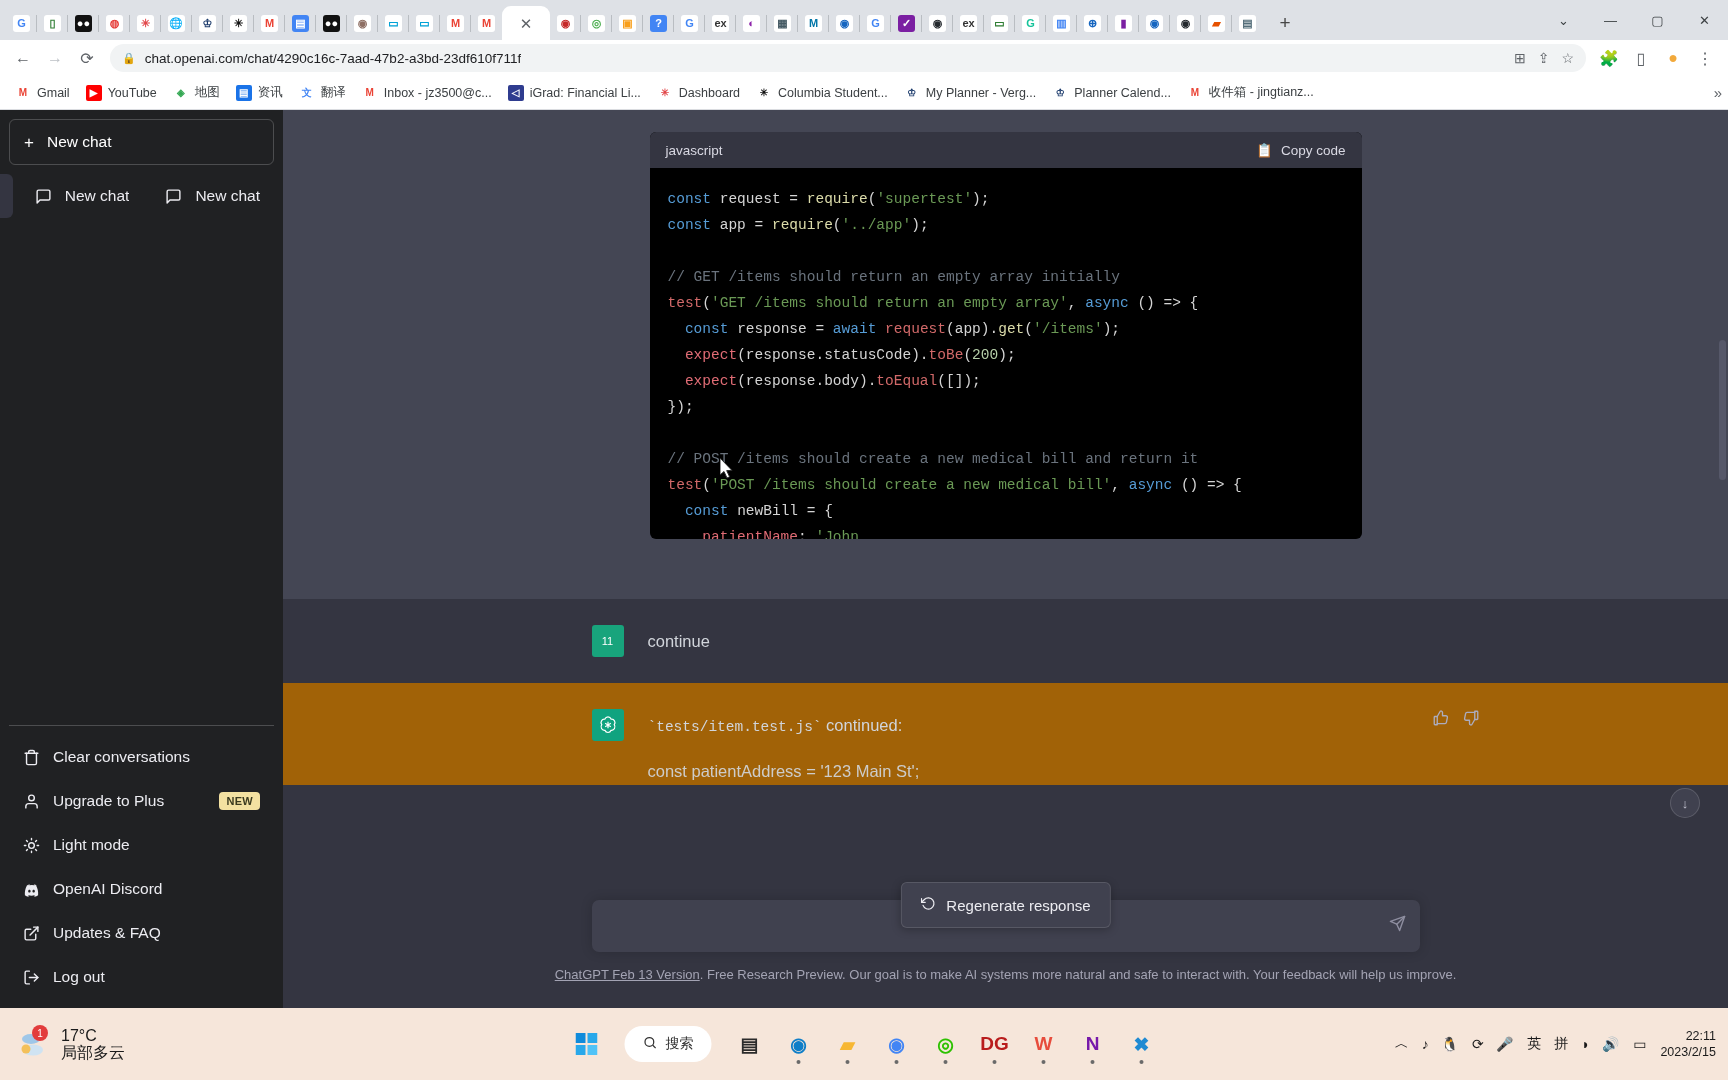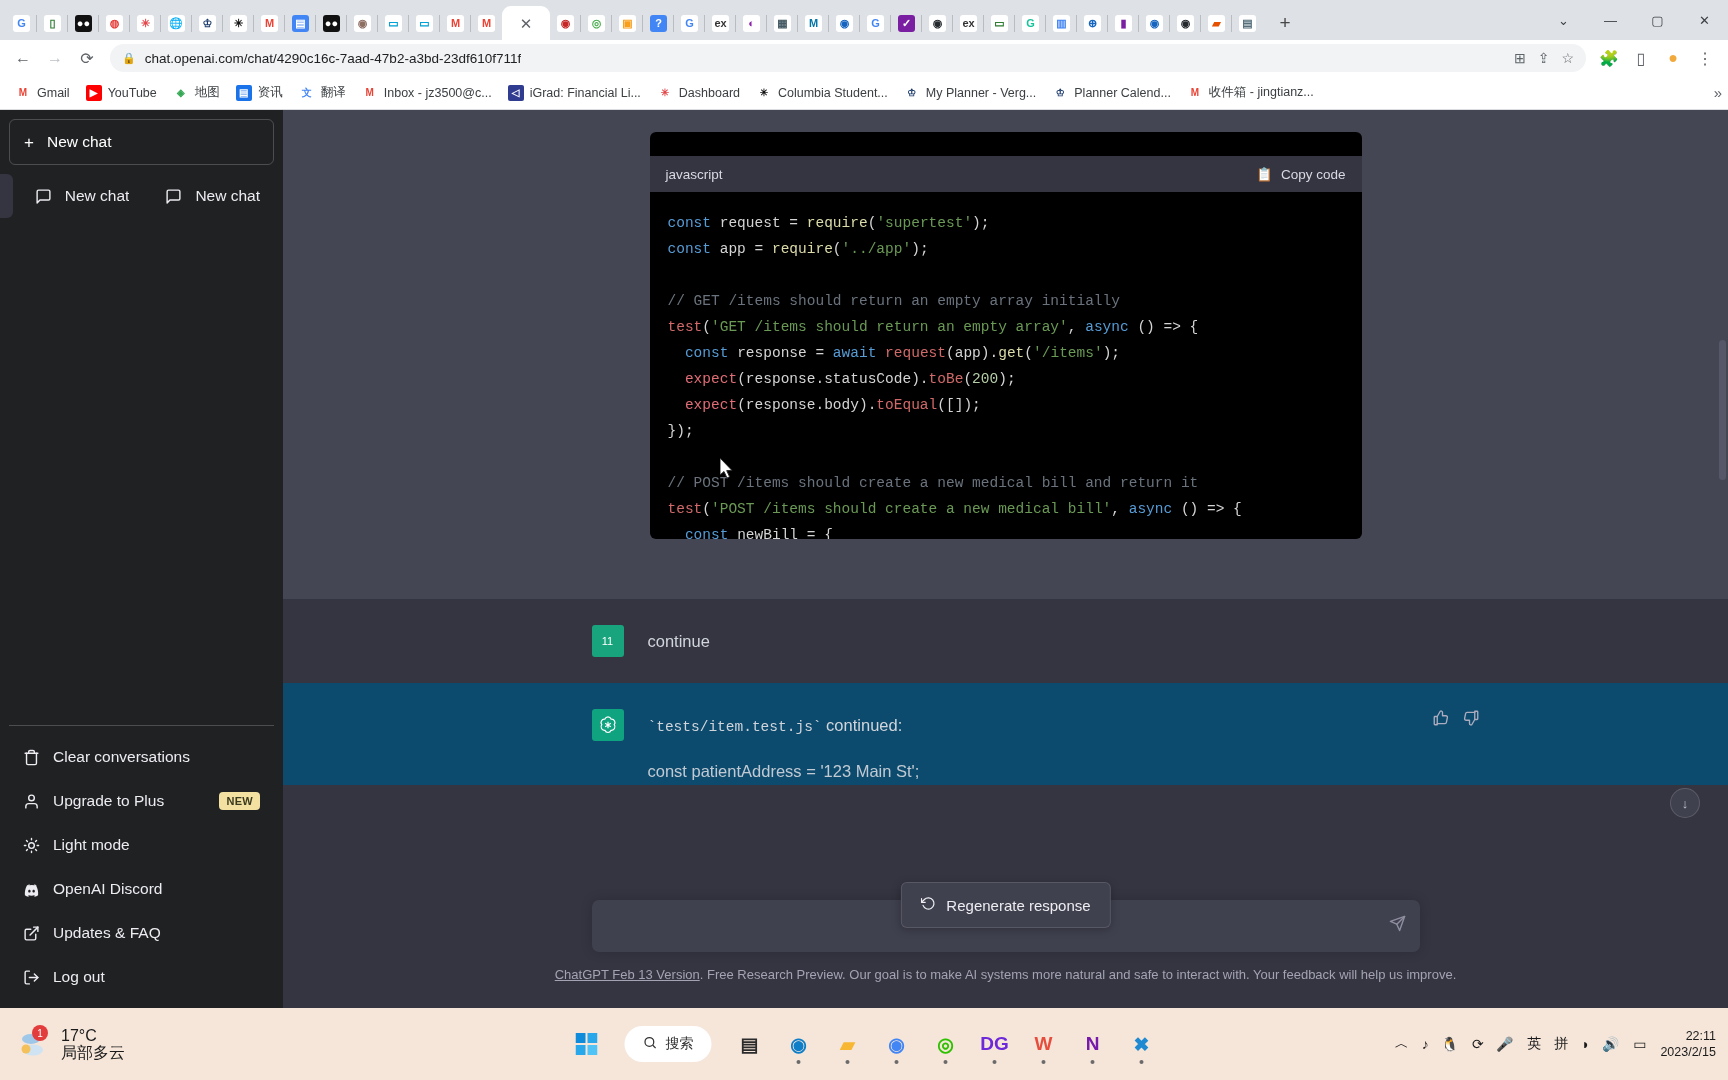--- a/index.html
+++ b/index.html
@@ -138,41 +138,41 @@
 
   .msg-assistant-top { background: #444654; padding: 0; }
   .codeblock-wrap { padding: 22px 0 0 0; }
   .codeblock {
     width: 712px; margin: 0 auto; border-radius: 6px; overflow: hidden;
     background: #000; position: relative;
   }
   .code-head {
     background: #343541; height: 36px; display: flex; align-items: center;
     justify-content: space-between; padding: 0 16px;
-    color: #d9d9e3; font-size: 13.5px; margin-top: 24px;
+    color: #d9d9e3; font-size: 13.5px;
   }
   .copy { display: flex; align-items: center; gap: 8px; font-size: 13.5px; }
   .code-body {
     padding: 18px 18px 14px 18px;
     font-family: "Liberation Mono", "DejaVu Sans Mono", monospace;
     font-size: 14.5px; line-height: 26px; color: #d4d4d4;
     white-space: pre;
   }
   .c-kw  { color: #569cd6; }
   .c-fn  { color: #dcdcaa; }
   .c-str { color: #6a9955; }
   .c-cmt { color: #6a737d; }
   .c-num { color: #b5cea8; }
   .c-red { color: #e06c75; }
   .c-pnk { color: #d16969; }
   .c-plain { color: #d4d4d4; }
 
   .row { display: flex; padding: 26px 0; }
   .row-user { background: #343541; }
-  .row-assistant { background: #0c4a6e; }
+  .row-assistant { background: #a16207; }
   .row-inner { width: 828px; margin: 0 auto; display: flex; gap: 24px; position: relative; }
   .avatar {
     width: 32px; height: 32px; border-radius: 3px; flex: none;
     display: flex; align-items: center; justify-content: center;
     font-size: 11px; color: #fff;
   }
   .avatar.user { background: #18a47c; }
   .avatar.bot  { background: #10a37f; }
   .msg-text { color: #d1d5db; font-size: 16.5px; line-height: 28px; padding-top: 2px; }
   .msg-text code {
@@ -737,21 +737,21 @@
         </div>
         <div class="tb-app">
           <span style="font-size:19px;font-weight:bold;color:#4285f4">◉</span>
           <span class="dot"></span>
         </div>
         <div class="tb-app">
           <span style="font-size:19px;font-weight:bold;color:#2dc100">◎</span>
           <span class="dot"></span>
         </div>
         <div class="tb-app">
-          <span style="font-size:19px;font-weight:bold;color:#6d28d9">DG</span>
+          <span style="font-size:19px;font-weight:bold;color:#b91c1c">DG</span>
           <span class="dot"></span>
         </div>
         <div class="tb-app">
           <span style="font-size:19px;font-weight:bold;color:#e74c3c">W</span>
           <span class="dot"></span>
         </div>
         <div class="tb-app">
           <span style="font-size:19px;font-weight:bold;color:#7719aa">N</span>
           <span class="dot"></span>
         </div>

